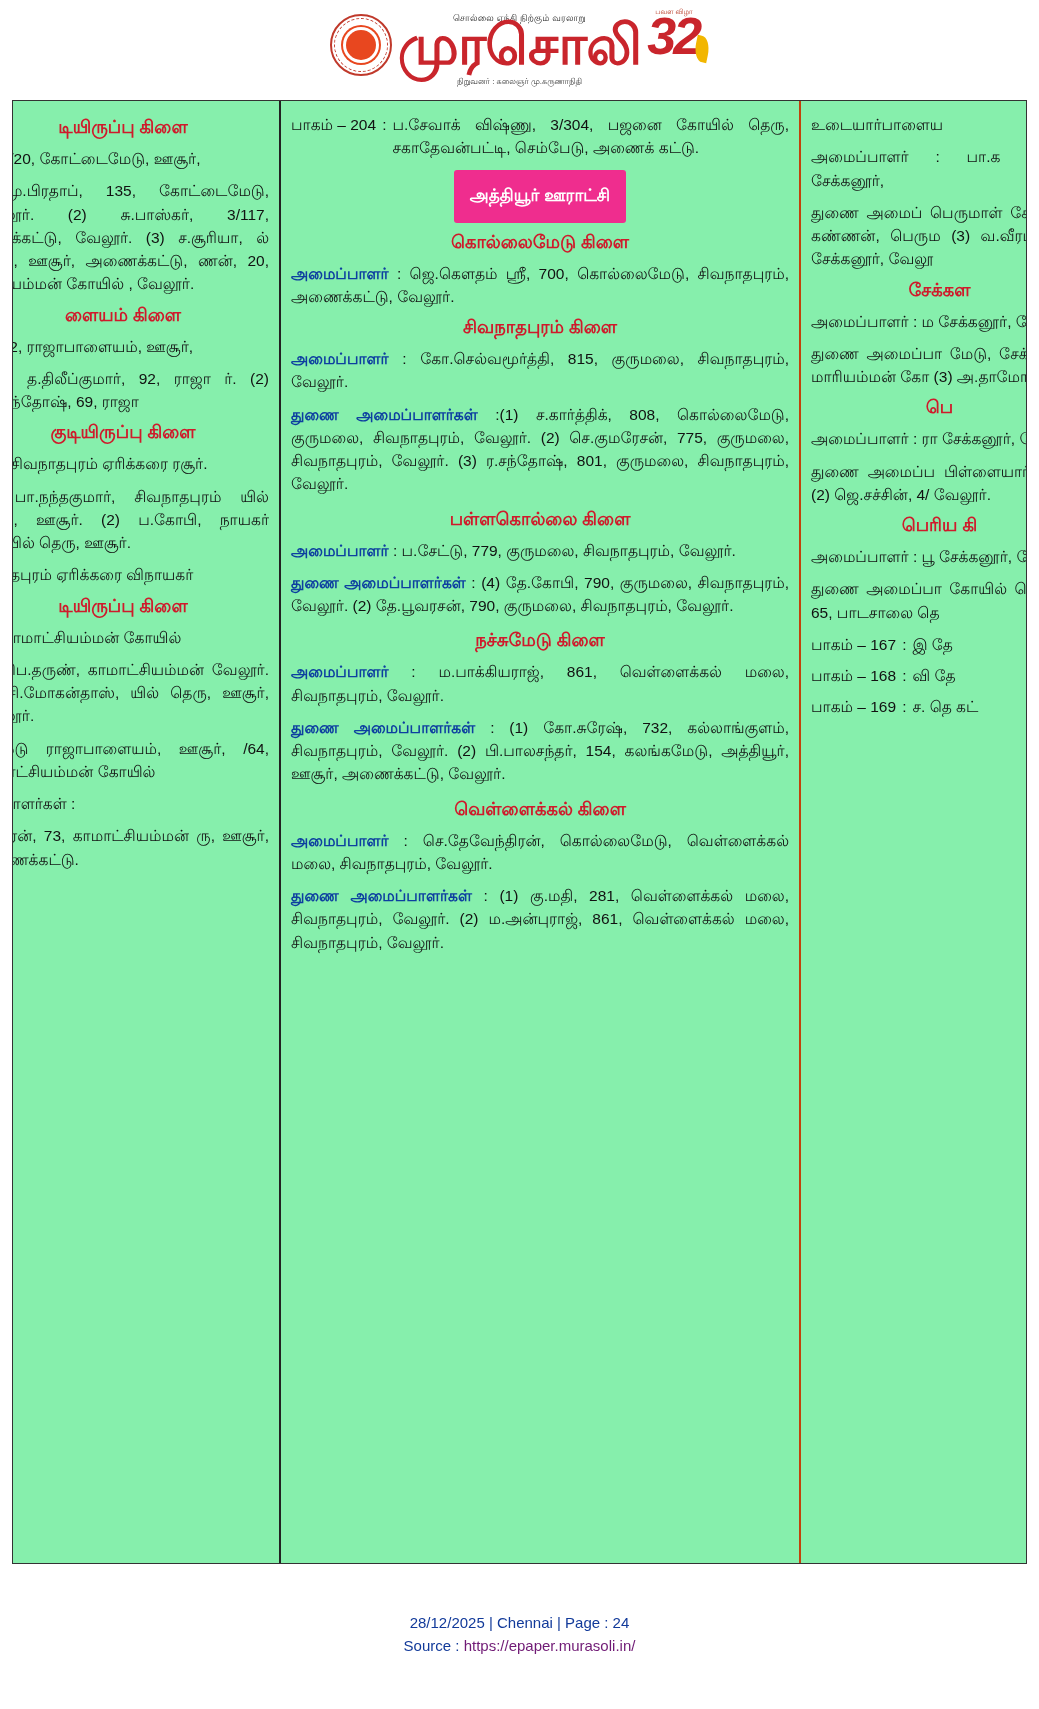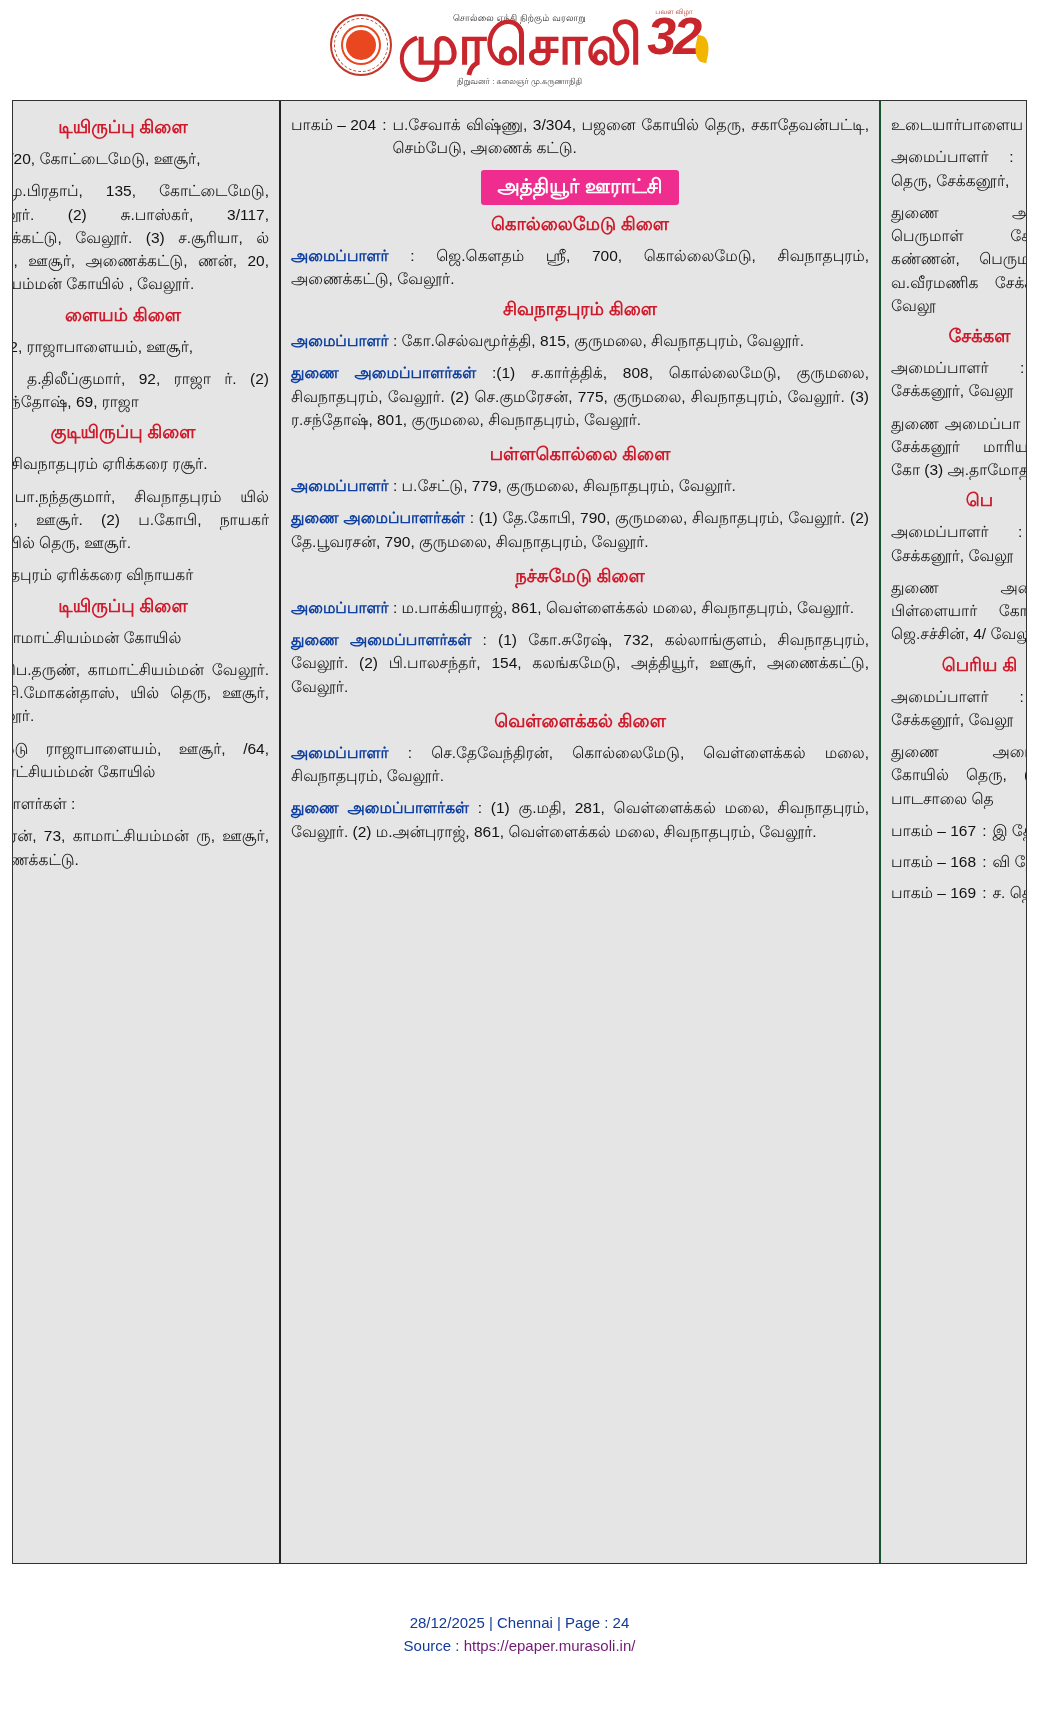--- a/index.html
+++ b/index.html
@@ -110,35 +110,35 @@
 
   
   .page {
     position: absolute;
     top: 100px;
     left: 12px;
     right: 12px;
     bottom: 145px;
     border: 1px solid #333;
     box-sizing: border-box;
-    background: #e5e5e5;
+    background: #86efac;
   }
   .cols {
     display: flex;
     height: 100%;
     box-sizing: border-box;
   }
   .col {
     box-sizing: border-box;
     padding: 12px 10px 10px 10px;
     overflow: hidden;
     position: relative;
   }
   .col-left   { width: 268px; border-right: 2px solid #222; }
-  .col-mid    { width: 600px; border-right: 2px solid #14532d; }
+  .col-mid    { width: 520px; border-right: 2px solid #c2410c; }
   .col-right  { flex: 1; }
 
   
   p.body {
     margin: 0 0 9px 0;
     font-size: 15.5px;
     line-height: 1.5;
     text-align: justify;
     color: #111;
   }
@@ -154,22 +154,22 @@
     font-weight: bold;
     color: #cf1a2b;
   }
   .panchayat-head {
     margin: 10px auto 9px auto;
     display: block;
     width: fit-content;
     background: #ef2d8e;
     color: #ffffff;
     font-weight: bold;
-    font-size: 20px;
-    padding: 5px 16px;
+    font-size: 17px;
+    padding: 16px 16px;
     border-radius: 3px;
   }
   .part-row {
     display: flex;
     font-size: 15.5px;
     line-height: 1.5;
     margin: 0 0 8px 0;
   }
   .part-label { white-space: nowrap; }
   .part-colon { padding: 0 6px; }
@@ -248,21 +248,21 @@
       <div class="panchayat-head">அத்தியூர் ஊராட்சி</div>
 
       <div id="mid-branches">
           <div class="branch-head">கொல்லைமேடு கிளை</div>
           <p class="body"><span class="lbl">அமைப்பாளர்</span><span> : ஜெ.கௌதம் ஸ்ரீ, 700, கொல்லைமேடு, சிவநாதபுரம், அணைக்கட்டு, வேலூர்.</span></p>
           <div class="branch-head">சிவநாதபுரம் கிளை</div>
           <p class="body"><span class="lbl">அமைப்பாளர்</span><span> : கோ.செல்வமூர்த்தி, 815, குருமலை, சிவநாதபுரம், வேலூர்.</span></p>
           <p class="body last"><span class="lbl">துணை அமைப்பாளர்கள்</span><span> :(1) ச.கார்த்திக், 808, கொல்லைமேடு, குருமலை, சிவநாதபுரம், வேலூர். (2) செ.குமரேசன், 775, குருமலை, சிவநாதபுரம், வேலூர். (3) ர.சந்தோஷ், 801, குருமலை, சிவநாதபுரம், வேலூர்.</span></p>
           <div class="branch-head">பள்ளகொல்லை கிளை</div>
           <p class="body"><span class="lbl">அமைப்பாளர்</span><span> : ப.சேட்டு, 779, குருமலை, சிவநாதபுரம், வேலூர்.</span></p>
-          <p class="body last"><span class="lbl">துணை அமைப்பாளர்கள்</span><span> : (1) தே.கோபி, 790, குருமலை, சிவநாதபுரம், வேலூர். (2) தே.பூவரசன், 790, குருமலை, சிவநாதபுரம், வேலூர்.</span></p>
+          <p class="body last"><span class="lbl">துணை அமைப்பாளர்கள்</span><span> : (4) தே.கோபி, 790, குருமலை, சிவநாதபுரம், வேலூர். (2) தே.பூவரசன், 790, குருமலை, சிவநாதபுரம், வேலூர்.</span></p>
           <div class="branch-head">நச்சுமேடு கிளை</div>
           <p class="body"><span class="lbl">அமைப்பாளர்</span><span> : ம.பாக்கியராஜ், 861, வெள்ளைக்கல் மலை, சிவநாதபுரம், வேலூர்.</span></p>
           <p class="body last"><span class="lbl">துணை அமைப்பாளர்கள்</span><span> : (1) கோ.சுரேஷ், 732, கல்லாங்குளம், சிவநாதபுரம், வேலூர். (2) பி.பாலசந்தர், 154, கலங்கமேடு, அத்தியூர், ஊசூர், அணைக்கட்டு, வேலூர்.</span></p>
           <div class="branch-head">வெள்ளைக்கல் கிளை</div>
           <p class="body"><span class="lbl">அமைப்பாளர்</span><span> : செ.தேவேந்திரன், கொல்லைமேடு, வெள்ளைக்கல் மலை, சிவநாதபுரம், வேலூர்.</span></p>
           <p class="body last"><span class="lbl">துணை அமைப்பாளர்கள்</span><span> : (1) கு.மதி, 281, வெள்ளைக்கல் மலை, சிவநாதபுரம், வேலூர். (2) ம.அன்புராஜ், 861, வெள்ளைக்கல் மலை, சிவநாதபுரம், வேலூர்.</span></p>
         </div>
     </div>
 
     <div class="col col-right">

